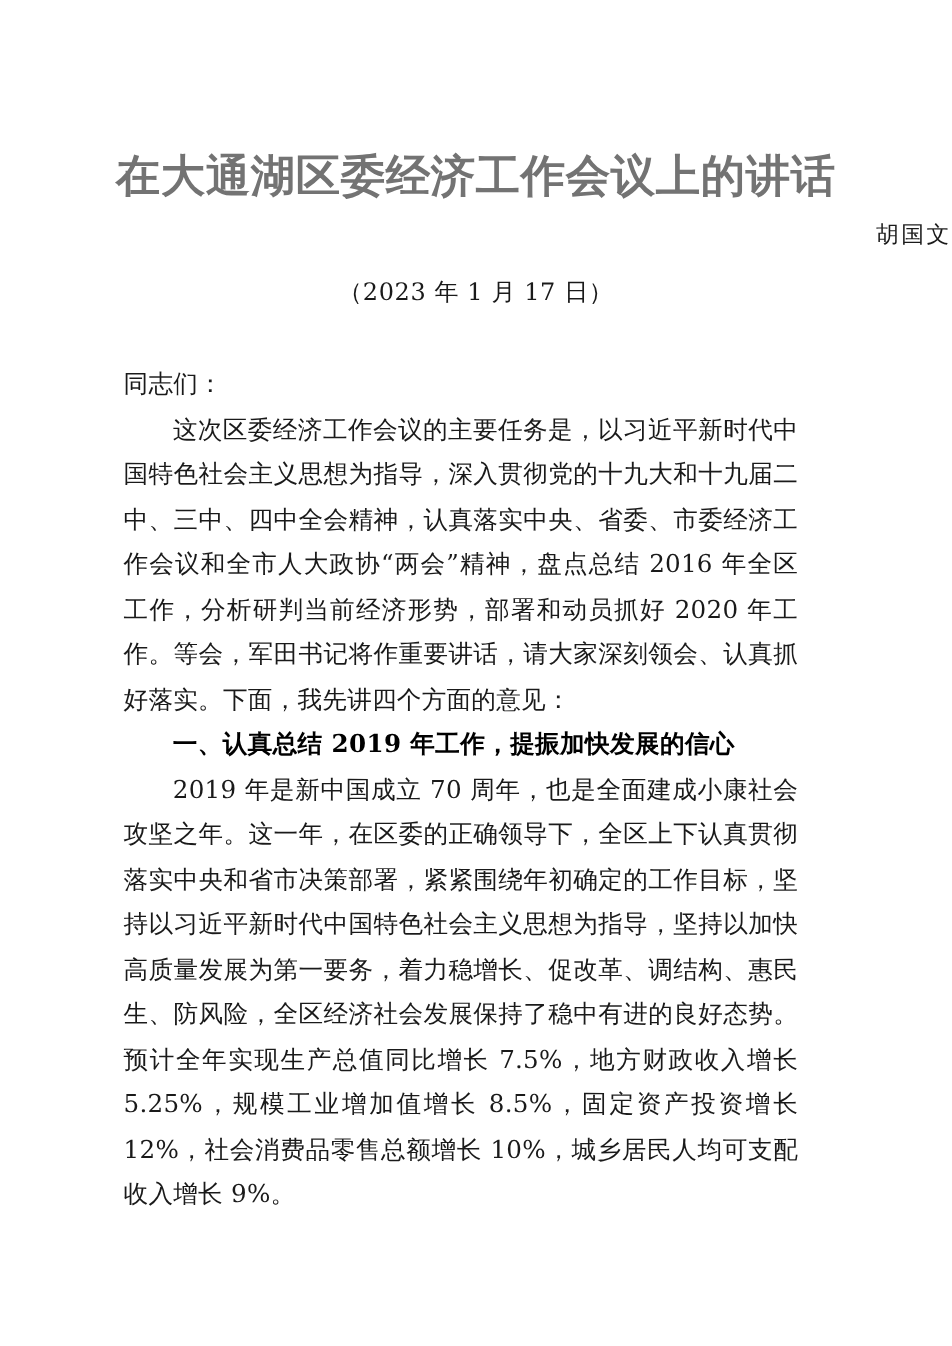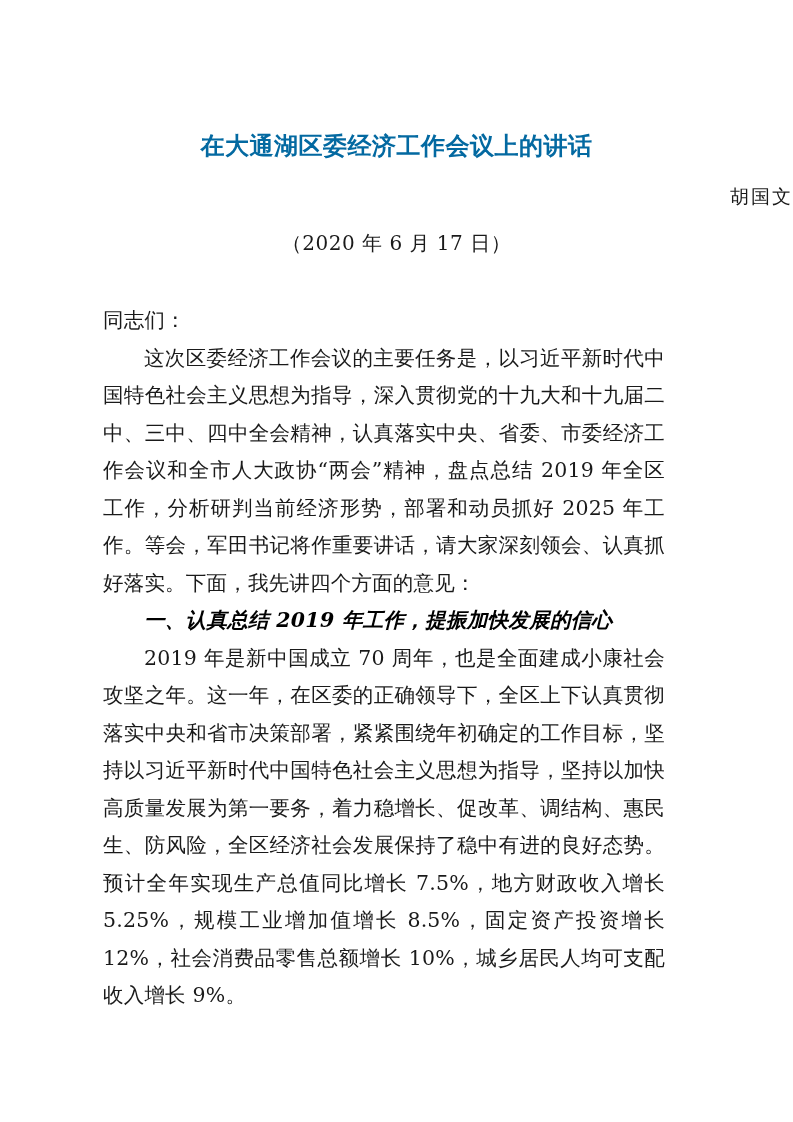--- a/index.html
+++ b/index.html
@@ -25,25 +25,25 @@
   .masthead {
     position: absolute;
     left: 0;
     right: 0;
     top: 126px;
   }
 
   .doc-title {
     margin: 0;
     text-align: center;
-    font-size: 24px;
+    font-size: 37px;
     line-height: 40px;
     font-weight: 700;
     letter-spacing: 0.5px;
-    color: #0369a1;
+    color: #737373;
     font-family: "DejaVu Serif", "Liberation Serif", serif;
   }
 
   .doc-author {
     margin: 0;
     padding-top: 16px;
     text-align: right;
     font-size: 19px;
     line-height: 28px;
     font-weight: 400;
@@ -88,39 +88,38 @@
   .para.indent {
     text-indent: 2em;
   }
 
   .para.heading {
     text-indent: 2em;
     font-weight: 700;
     color: #000000;
     letter-spacing: 0.3px;
     text-align: left;
-    font-style: italic;
   }
 </style>
 </head>
 <body>
 
 <div class="page">
 
   <div class="masthead">
     <h1 class="doc-title">在大通湖区委经济工作会议上的讲话</h1>
     <p class="doc-author">胡国文</p>
-    <p class="doc-date">（2020 年 6 月 17 日）</p>
+    <p class="doc-date">（2023 年 1 月 17 日）</p>
   </div>
 
   <div class="doc-body">
 
     <p class="para salutation">同志们：</p>
 
-    <p class="para indent">这次区委经济工作会议的主要任务是，以习近平新时代中国特色社会主义思想为指导，深入贯彻党的十九大和十九届二中、三中、四中全会精神，认真落实中央、省委、市委经济工作会议和全市人大政协“两会”精神，盘点总结 2019 年全区工作，分析研判当前经济形势，部署和动员抓好 2025 年工作。等会，军田书记将作重要讲话，请大家深刻领会、认真抓好落实。下面，我先讲四个方面的意见：</p>
+    <p class="para indent">这次区委经济工作会议的主要任务是，以习近平新时代中国特色社会主义思想为指导，深入贯彻党的十九大和十九届二中、三中、四中全会精神，认真落实中央、省委、市委经济工作会议和全市人大政协“两会”精神，盘点总结 2016 年全区工作，分析研判当前经济形势，部署和动员抓好 2020 年工作。等会，军田书记将作重要讲话，请大家深刻领会、认真抓好落实。下面，我先讲四个方面的意见：</p>
 
     <p class="para heading">一、认真总结 2019 年工作，提振加快发展的信心</p>
 
     <p class="para indent">2019 年是新中国成立 70 周年，也是全面建成小康社会攻坚之年。这一年，在区委的正确领导下，全区上下认真贯彻落实中央和省市决策部署，紧紧围绕年初确定的工作目标，坚持以习近平新时代中国特色社会主义思想为指导，坚持以加快高质量发展为第一要务，着力稳增长、促改革、调结构、惠民生、防风险，全区经济社会发展保持了稳中有进的良好态势。预计全年实现生产总值同比增长 7.5%，地方财政收入增长 5.25%，规模工业增加值增长 8.5%，固定资产投资增长 12%，社会消费品零售总额增长 10%，城乡居民人均可支配收入增长 9%。</p>
 
   </div>
 
 </div>
 
 </body></html>

